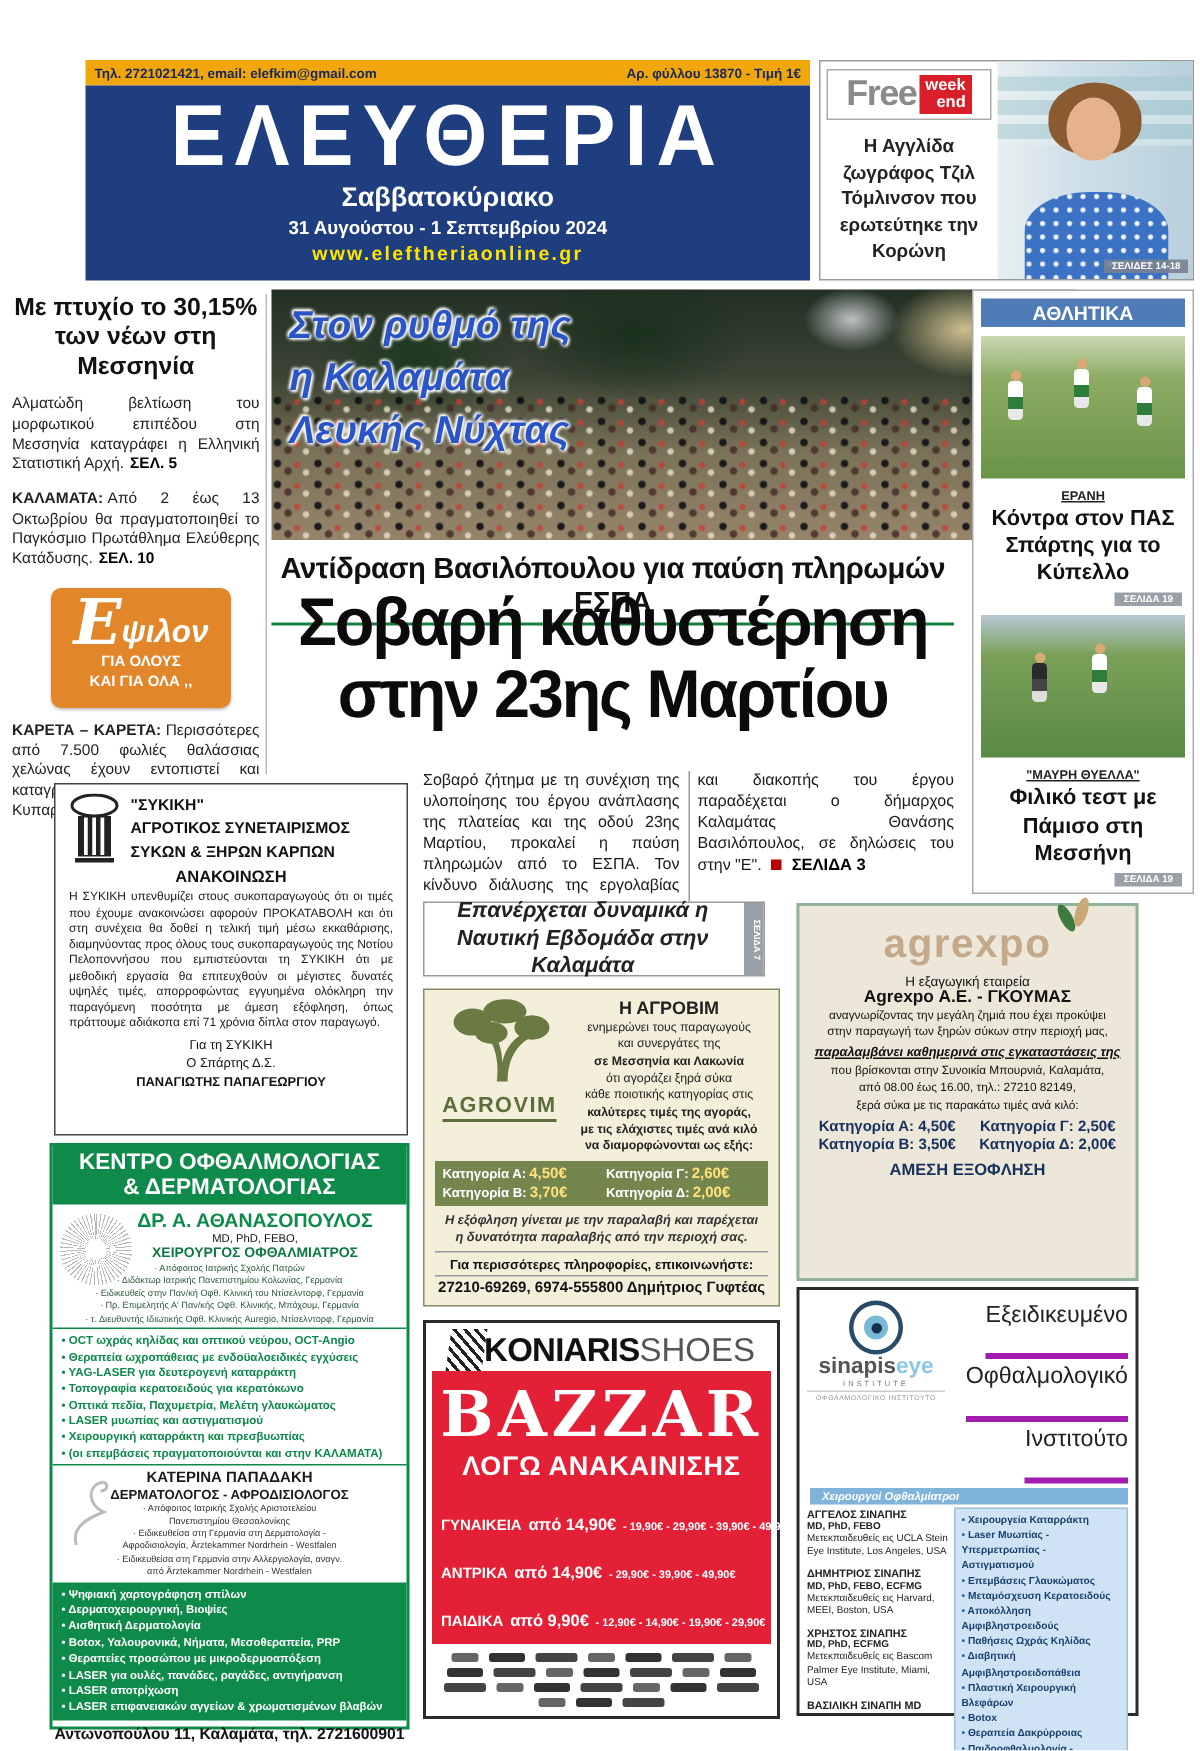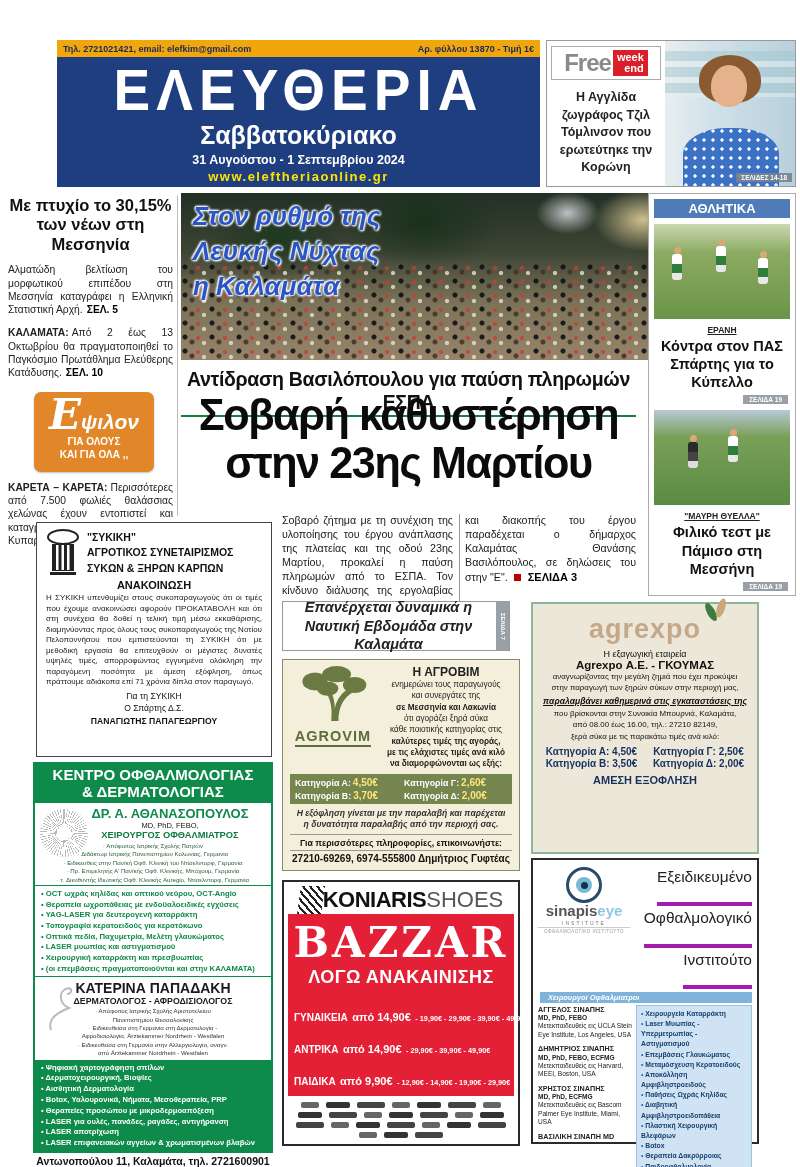--- a/index.html
+++ b/index.html
@@ -7,21 +7,21 @@
         font-family:"Liberation Sans",sans-serif;color:#111;}
   .abs{position:absolute;}
 
   
   .topbar{left:57px;top:40px;width:483px;height:17px;background:#f1a70c;color:#17295c;
           font-size:9px;font-weight:bold;display:flex;justify-content:space-between;
           align-items:center;padding:0 6px;box-sizing:border-box;}
   .masthead{left:57px;top:57px;width:483px;height:130px;background:#1e3e80;color:#fff;
             text-align:center;box-sizing:border-box;padding-top:6px;}
   .mast-title{font-size:55px;font-weight:800;letter-spacing:6px;line-height:1;transform:scaleY(1.05);}
-  .mast-edition{font-size:25px;font-weight:800;margin-top:3px;}
+  .mast-edition{font-size:18px;font-weight:800;margin-top:3px;}
   .mast-date{font-size:12.5px;font-weight:bold;margin-top:3px;}
   .mast-site{font-size:13px;font-weight:bold;letter-spacing:1.5px;color:#ffe400;margin-top:2px;}
 
   
   .freebox{left:546px;top:40px;width:250px;height:147px;border:1px solid #999;display:flex;
            box-sizing:border-box;background:#fff;}
   .fw-left{width:118px;padding:5px 4px;box-sizing:border-box;}
   .fw-logo{border:1px solid #aaa;display:flex;align-items:center;justify-content:center;padding:2px 2px;}
   .fw-free{font-size:24px;font-weight:bold;color:#8a8a8a;letter-spacing:-1px;margin-right:2px;}
   .fw-red{background:#d81f2a;color:#fff;font-size:11px;font-weight:800;line-height:1.02;
@@ -226,21 +226,21 @@
   .gb-doc{color:#0e8a4a;font-weight:800;font-size:13px;text-align:center;margin-left:34px;}
   .gb-md{font-size:7.5px;text-align:center;margin-left:34px;}
   .gb-spec{font-size:9.3px;font-weight:800;color:#0e7a42;text-align:center;margin-left:34px;}
   .gb-creds{font-size:6.1px;color:#2a5a3a;text-align:center;line-height:1.4;margin-top:2px;}
   .gb-bullets{padding:3px 6px 2px;border-bottom:1px solid #0e8a4a;}
   .gb-bullets div{font-size:7.7px;font-weight:800;color:#0e8a4a;line-height:1.38;}
   .gb-bullets div::before{content:"• ";}
   .gb-note{font-size:7.4px;font-weight:800;color:#0e8a4a;}
   .gb-sec2{position:relative;padding:3px 5px 2px;}
   .swan{position:absolute;left:4px;top:5px;}
-  .gb-name2{font-size:14px;font-weight:800;text-align:center;color:#1a1a1a;}
+  .gb-name2{font-size:10px;font-weight:800;text-align:center;color:#1a1a1a;}
   .gb-spec2{font-size:8.8px;font-weight:800;text-align:center;color:#1a1a1a;}
   .gb-creds2{font-size:6.1px;color:#333;text-align:center;line-height:1.38;margin-top:1px;}
   .gb-serv{background:#0e8a4a;color:#fff;padding:3px 6px;}
   .gb-serv div{font-size:7.6px;font-weight:800;line-height:1.42;}
   .gb-serv div::before{content:"• ";}
   .gb-foot{text-align:center;font-weight:800;font-size:10.5px;padding:3px 0 2px;color:#111;}
 </style>
 </head>
 <body>
 
@@ -291,22 +291,22 @@
       <div class="eps-tag">ΚΑΙ ΓΙΑ ΟΛΑ ,,</div>
     </div>
     <p class="brief"><span class="blbl">ΚΑΡΕΤΑ – ΚΑΡΕΤΑ:</span><span>Περισσότερες από 7.500 φωλιές θαλάσσιας χελώνας έχουν εντοπιστεί και καταγραφεί φέτος στον Κυπαρισσιακό Κόλπο.</span><span class="pg">ΣΕΛ. 6</span></p>
   </div>
   <div class="abs divider-v"></div>
 
   <div class="abs photo">
     <div class="crowd"></div>
     <div class="caption">
       <div>Στον ρυθμό της</div>
+      <div>η Καλαμάτα</div>
       <div>Λευκής Νύχτας</div>
-      <div>η Καλαμάτα</div>
     </div>
     <div class="ph-badge">ΣΕΛΙΔΑ 4</div>
   </div>
 
   <div class="abs kicker"><span>Αντίδραση Βασιλόπουλου για παύση πληρωμών ΕΣΠΑ</span></div>
   <div class="abs headline">
     <div>Σοβαρή καθυστέρηση</div>
     <div>στην 23ης Μαρτίου</div>
   </div>
   <div class="abs story">

